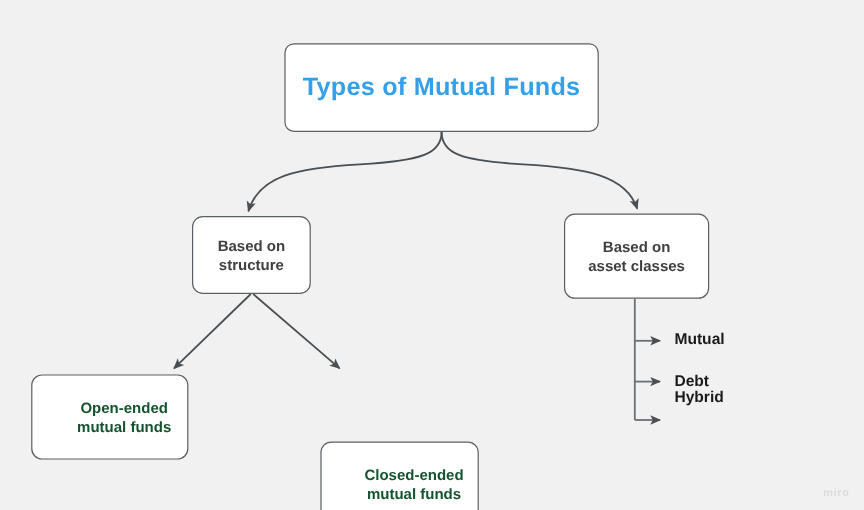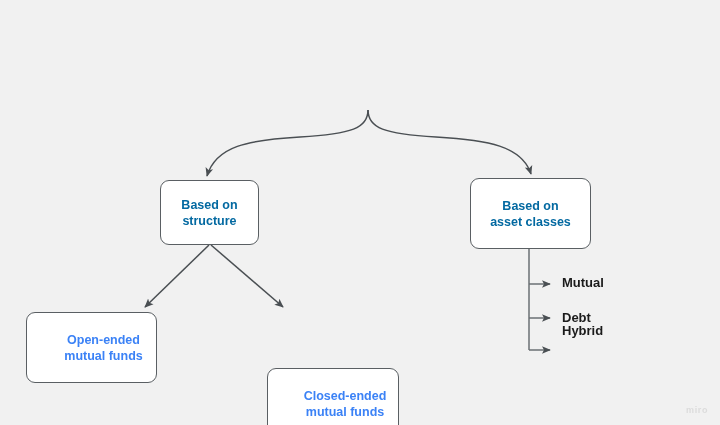--- a/index.html
+++ b/index.html
@@ -49,38 +49,38 @@
   }
   .node-title .node-label {
     color: #35a0ea;
     font-size: 21px;
     font-weight: bold;
     letter-spacing: 0.2px;
   }
   .node-branch {
     font-size: 12.5px;
     font-weight: bold;
-    color: #0369a1;
+    color: #404040;
   }
   .node-structure {
     left: 160px;
     top: 180px;
     width: 99px;
     height: 65px;
   }
   .node-assets {
     left: 470px;
     top: 178px;
     width: 121px;
     height: 71px;
   }
   .node-leaf {
     font-size: 12.5px;
     font-weight: bold;
-    color: #3b82f6;
+    color: #14532d;
     padding-left: 24px;
   }
   .node-open {
     left: 26px;
     top: 312px;
     width: 131px;
     height: 71px;
   }
   .node-closed {
     left: 267px;
@@ -138,20 +138,23 @@
 
     <path d="M529,249 L529,350" fill="none" stroke="#6a6f73" stroke-width="1.5"></path>
 
     <path d="M529,284 L550,284" fill="none" stroke="#6a6f73" stroke-width="1.5" marker-end="url(#arrowhead)"></path>
 
     <path d="M529,318 L550,318" fill="none" stroke="#6a6f73" stroke-width="1.5" marker-end="url(#arrowhead)"></path>
 
     <path d="M529,350 L550,350" fill="none" stroke="#6a6f73" stroke-width="1.5" marker-end="url(#arrowhead)"></path>
   </svg>
 
+  <div class="node node-title">
+    <span class="node-label">Types of Mutual Funds</span>
+  </div>
 
   <div class="node node-branch node-structure">
     <span class="node-label">Based on
 structure</span>
   </div>
 
   <div class="node node-branch node-assets">
     <span class="node-label">Based on
 asset classes</span>
   </div>

